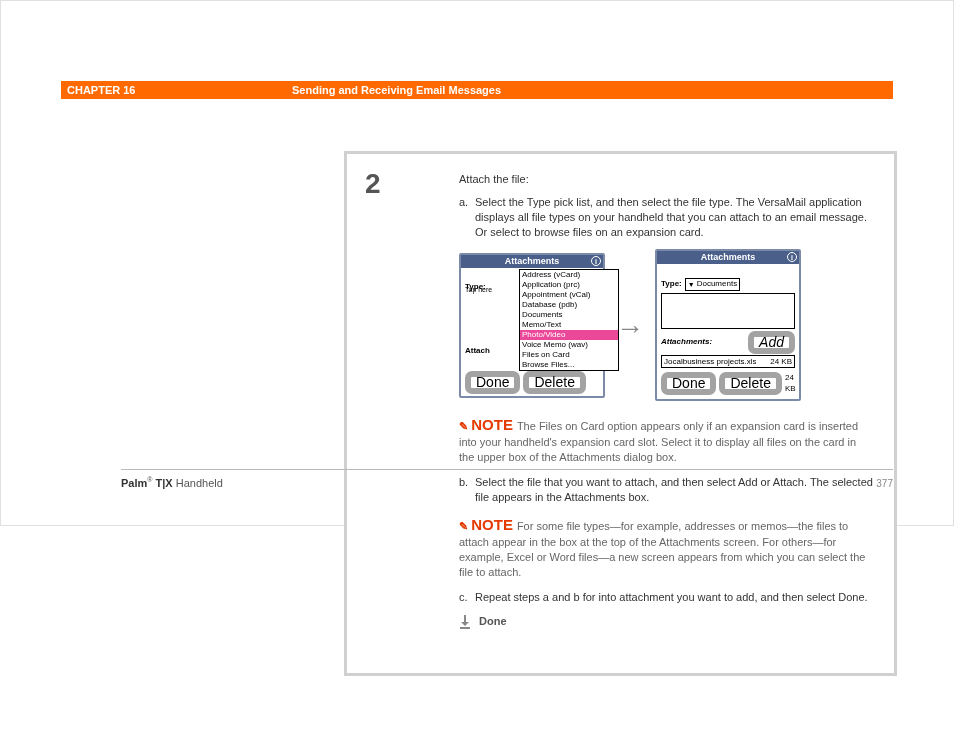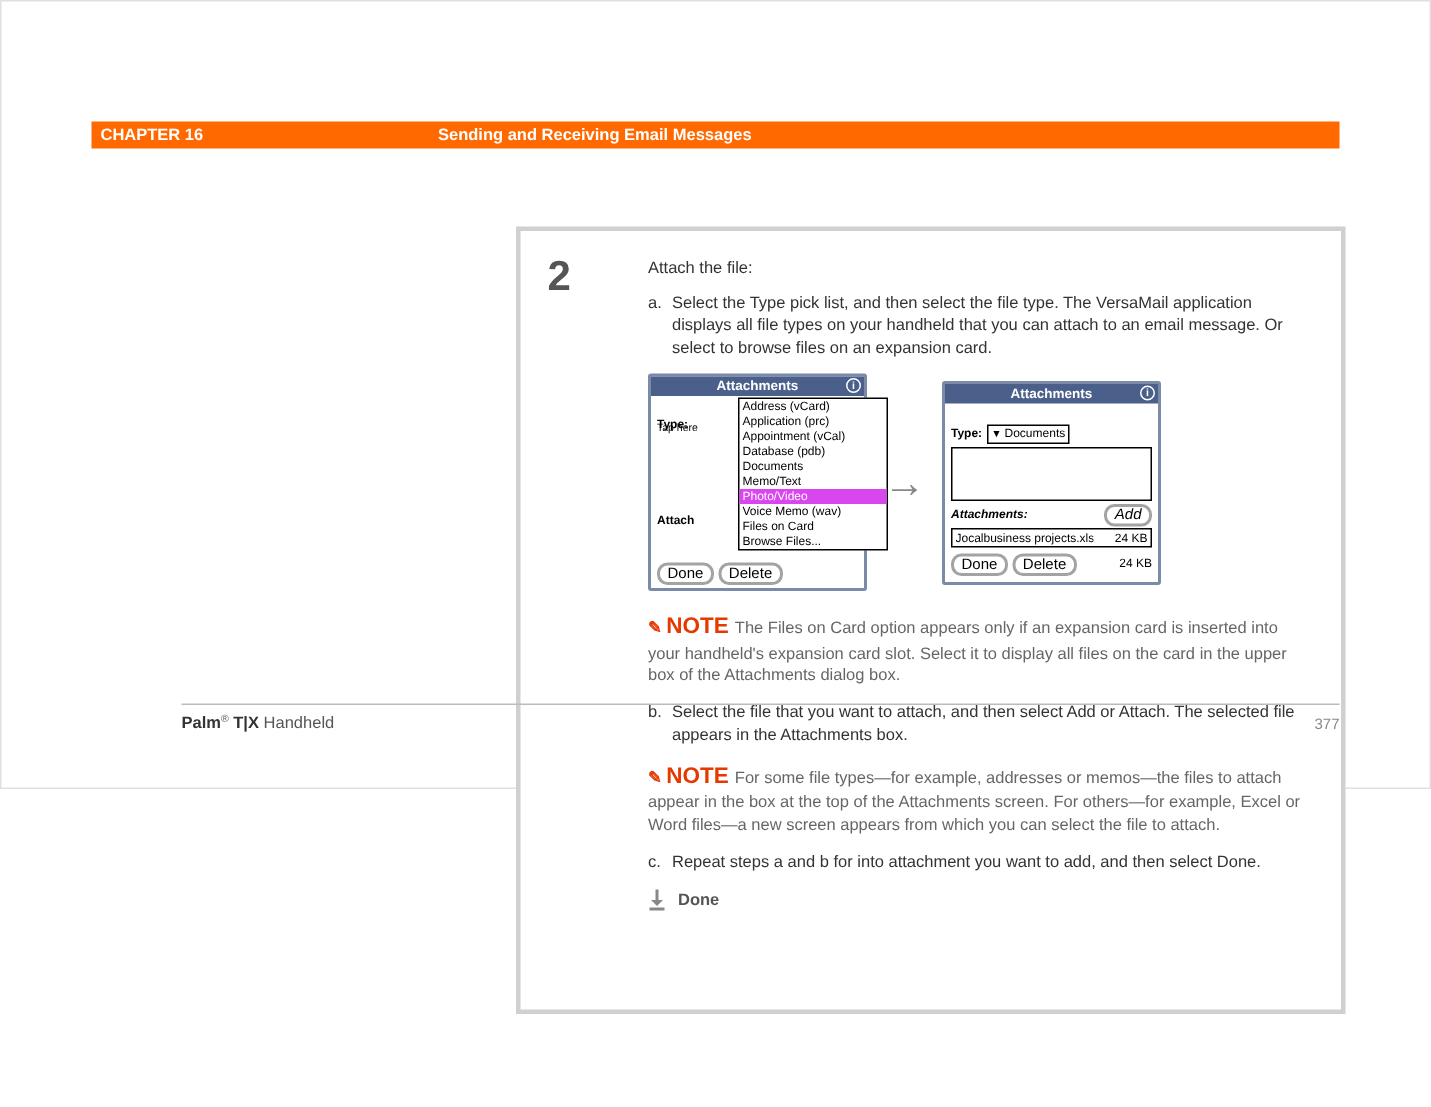--- a/index.html
+++ b/index.html
@@ -48,21 +48,21 @@
     position: absolute;
     top: 14px;
     left: 18px;
     font-size: 28px;
     font-weight: bold;
     color: #555;
   }
   .body-col {
     position: absolute;
     top: 18px;
-    left: 85px;
+    left: 112px;
     right: 20px;
     font-size: 11px;
     color: #333;
     line-height: 1.35;
   }
   .body-col p { margin-bottom: 8px; }
   .step-list { margin: 6px 0 10px 0; }
   .step-list .item { display: flex; margin-bottom: 6px; }
   .step-list .marker { width: 16px; flex: none; }
   .step-list .txt { flex: 1; }
@@ -114,32 +114,32 @@
     background: #fff;
   }
   .palm-dropdown .arrow { font-size: 7px; }
   .palm-list {
     border: 1px solid #000;
     margin-left: 28px;
     width: 100px;
     background: #fff;
   }
   .palm-list div { padding: 0 2px; line-height: 10px; white-space: nowrap; overflow: hidden; }
-  .palm-list .sel { background: #d946ef; color: #fff; }
+  .palm-list .sel { background: #ec4899; color: #fff; }
   .palm-box {
     border: 1px solid #000;
     height: 36px;
     margin: 2px 0;
   }
   .palm-attrow { display: flex; align-items: center; justify-content: space-between; margin-top: 2px; font-style: italic; }
   .palm-pill {
-    border: 2px solid #a3a3a3;
+    border: 6px solid #a3a3a3;
     border-radius: 7px;
     padding: 0 5px;
-    font-size: 10px;
+    font-size: 14px;
     line-height: 11px;
     display: inline-block;
   }
   .palm-attachbox {
     border: 1px solid #000;
     margin-top: 1px;
     padding: 0 2px;
     line-height: 11px;
     display: flex;
     justify-content: space-between;

